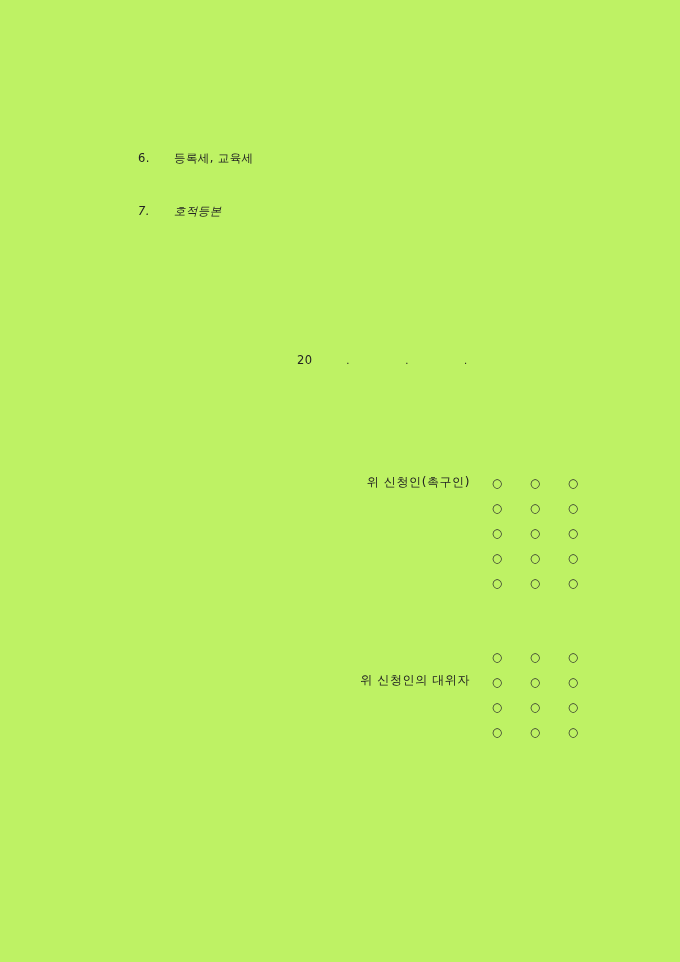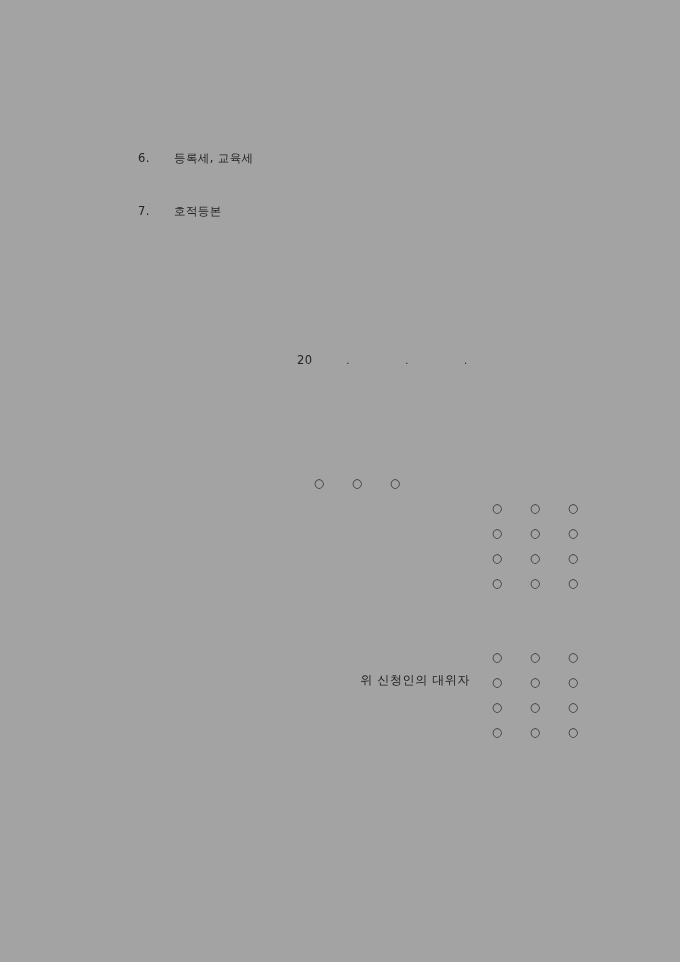--- a/index.html
+++ b/index.html
@@ -11,37 +11,37 @@
     width: 680px;
     height: 962px;
     position: relative;
     font-family: "DejaVu Sans", "Liberation Sans", sans-serif;
     color: #1a1a1a;
     overflow: hidden;
   }
   .page {
     position: absolute;
     inset: 0;
-    background: #a3a3a3;
+    background: #bef264;
   }
 
   
   .list-item {
     position: absolute;
     font-size: 11.5px;
     letter-spacing: 0.4px;
     white-space: nowrap;
     color: #232323;
   }
   .list-item .num {
     display: inline-block;
     width: 36px;
   }
   #item-6 { left: 138px; top: 151px; }
-  #item-7 { left: 138px; top: 204px; }
+  #item-7 { left: 138px; top: 204px; font-style: italic; }
 
   
   .date-line {
     position: absolute;
     left: 276px;
     top: 353px;
     font-size: 11.5px;
     color: #232323;
     white-space: nowrap;
   }
@@ -114,20 +114,21 @@
 
   <div class="date-line">
     <span class="yr">20</span>
     <span class="gap1"></span><span class="dot">.</span>
     <span class="gap2"></span><span class="dot">.</span>
     <span class="gap2"></span><span class="dot">.</span>
   </div>
 
   <div class="sig-block" id="sig-applicant">
     <div class="sig-row">
+      <span class="sig-label">위 신청인(촉구인)</span>
       <span class="seal-group">
         <span class="seal">○</span>
         <span class="seal">○</span>
         <span class="seal">○</span>
       </span>
     </div>
     <div class="sig-row">
       <span class="sig-label"></span>
       <span class="seal-group">
         <span class="seal">○</span>

